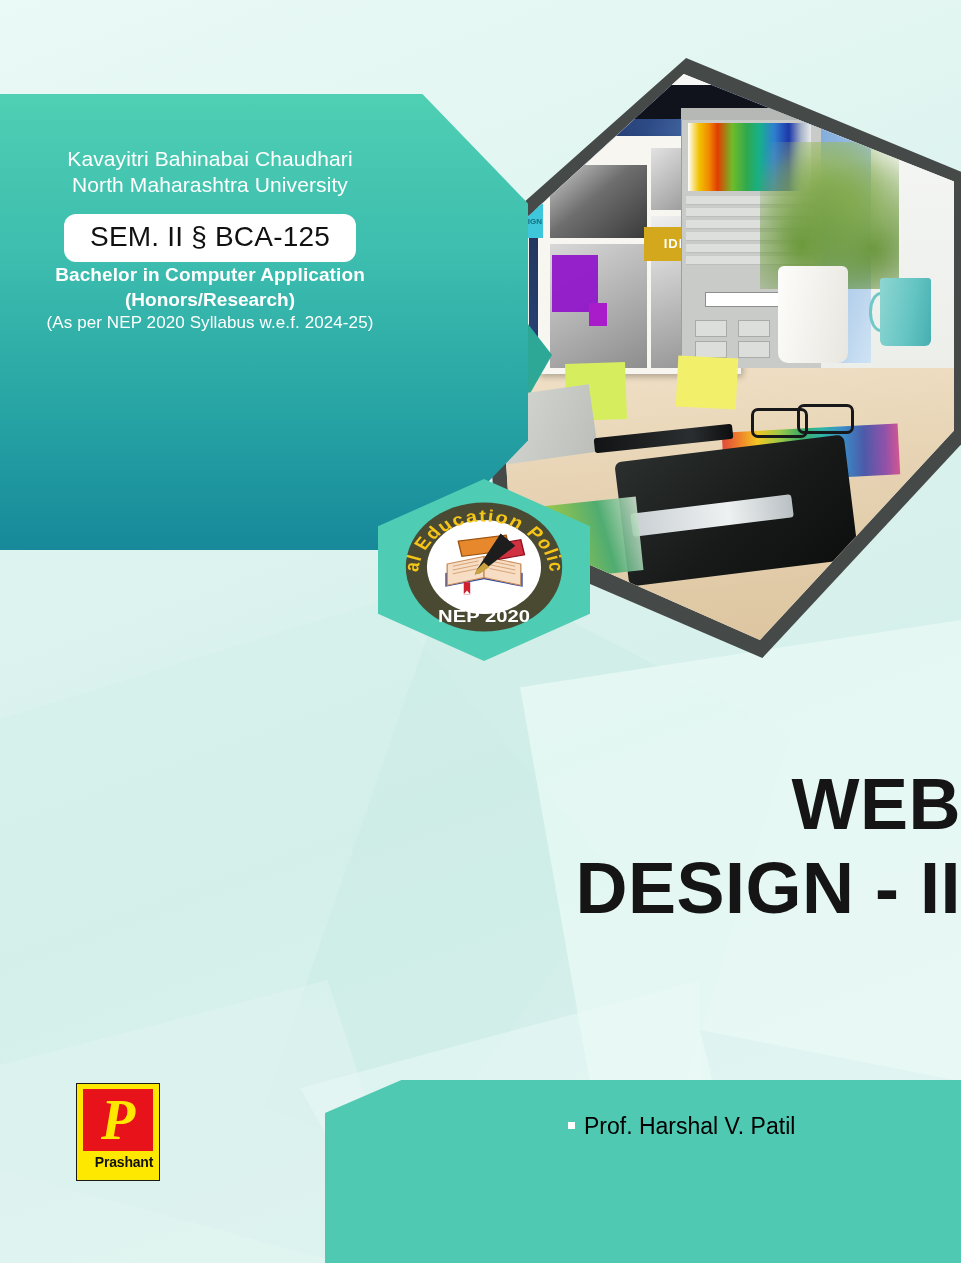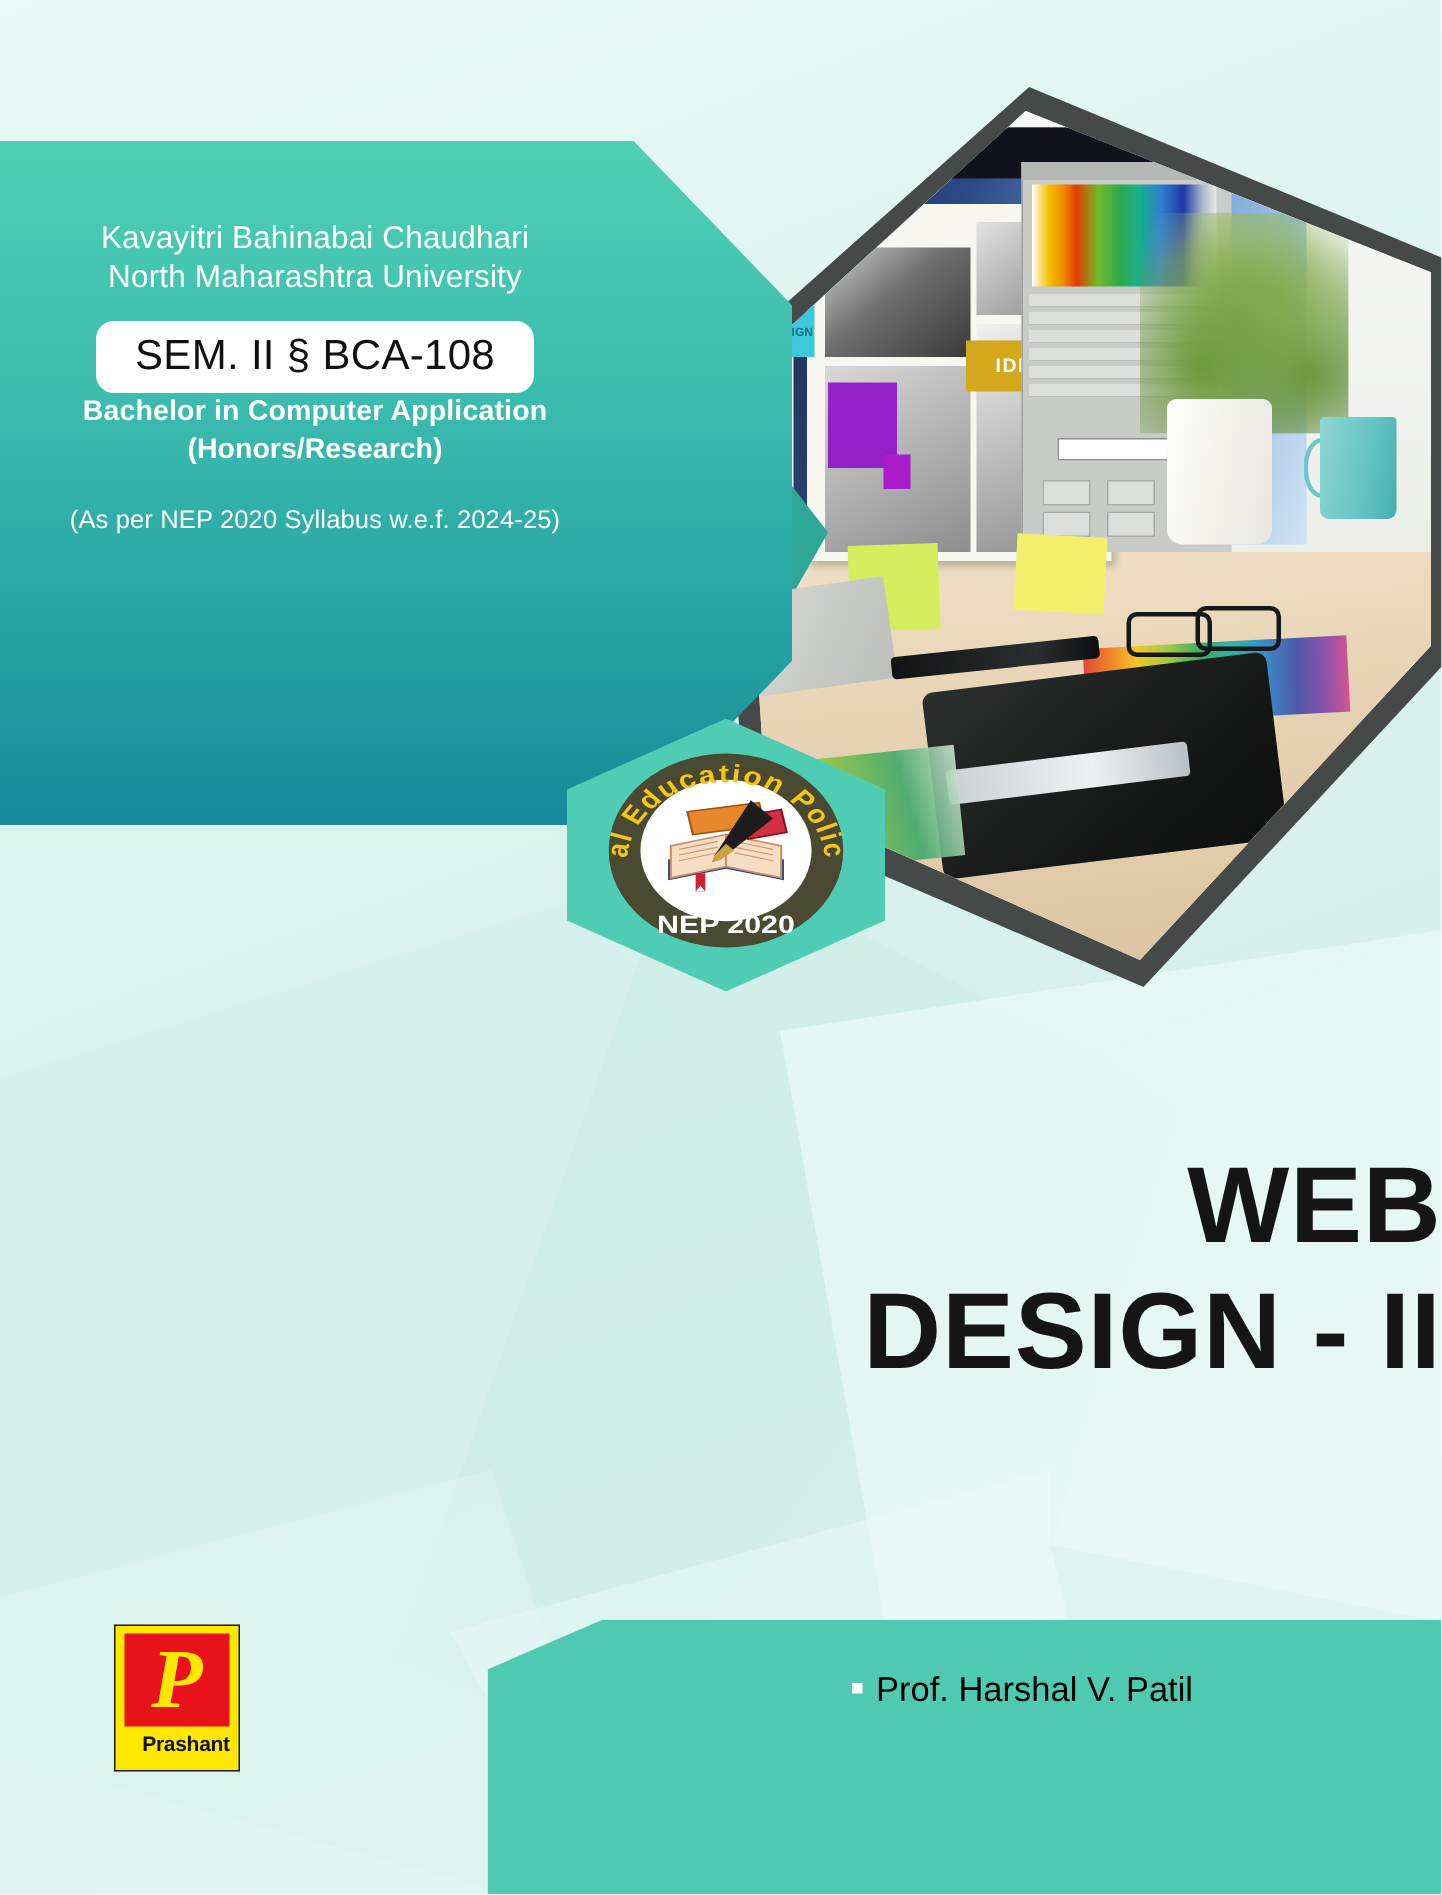--- a/index.html
+++ b/index.html
@@ -123,21 +123,20 @@
   .degree-sub {
     color: #ffffff;
     font-size: 19px;
     font-weight: 700;
     line-height: 26px;
   }
   .syllabus-note {
     color: #ffffff;
     font-size: 17px;
     font-weight: 400;
-    margin-top: 24px;
     letter-spacing: .1px;
   }
 
   
   .photo-hex-shadow {
     position: absolute;
     left: 477px;
     top: 58px;
     width: 492px;
     height: 600px;
@@ -553,21 +552,21 @@
     <div class="ph ph-pen"></div>
     <div class="ph ph-tablet"></div>
     <div class="ph ph-tablet-edge"></div>
     <div class="ph ph-swatch-2"></div>
   </div>
 
   <div class="header-panel">
     <div class="header-inner">
       <div class="univ-line">Kavayitri Bahinabai Chaudhari</div>
       <div class="univ-line">North Maharashtra University</div>
-      <div class="sem-pill">SEM. II § BCA-108</div>
+      <div class="sem-pill">SEM. II § BCA-125</div>
       <div class="degree-full">Bachelor in Computer Application</div>
       <div class="degree-sub">(Honors/Research)</div>
       <div class="syllabus-note">(As per NEP 2020 Syllabus w.e.f. 2024-25)</div>
     </div>
   </div>
 
   <div class="nep-hex"></div>
   <div class="nep-badge">
     <svg viewBox="0 0 200 200" width="184" height="152" preserveAspectRatio="none">
       <defs>

